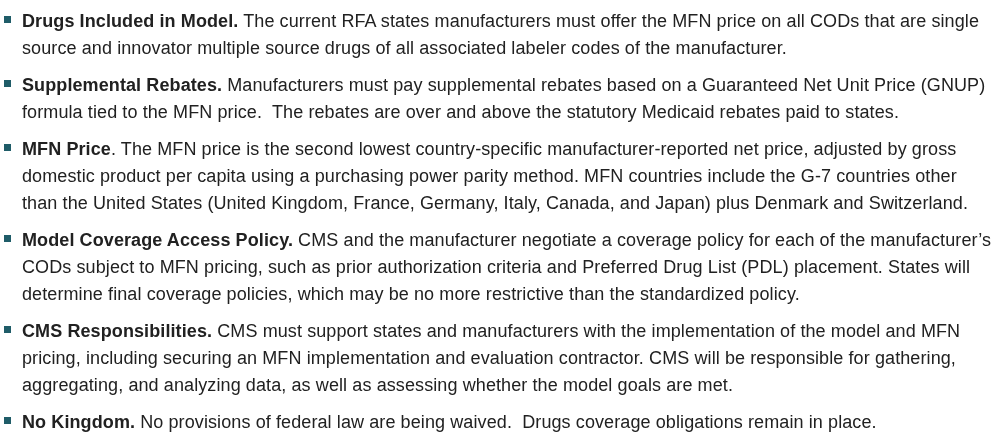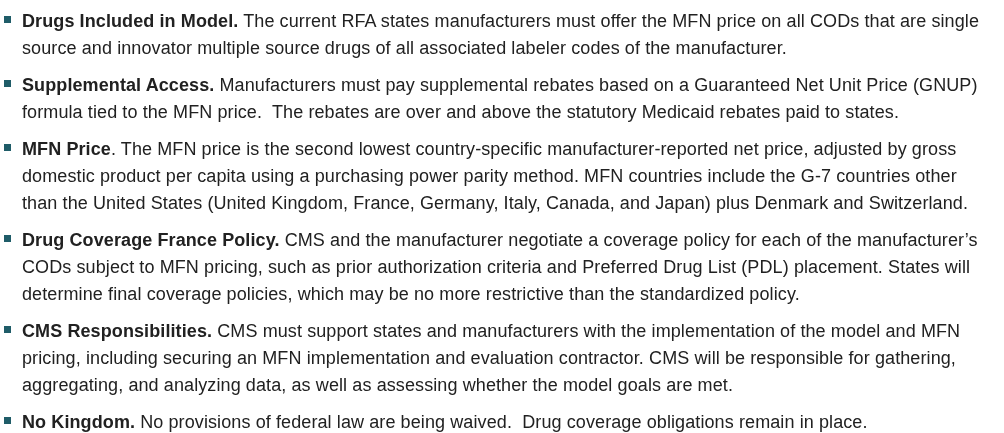--- a/index.html
+++ b/index.html
@@ -48,36 +48,36 @@
 
 <div class="doc">
 
   <div class="bullet-item">
     <span class="bullet-marker"></span>
     <p class="bullet-text"><strong>Drugs Included in Model.</strong><span> The current RFA states manufacturers must offer the MFN price on all CODs that are single source and innovator multiple source drugs of all associated labeler codes of the manufacturer.</span></p>
   </div>
 
   <div class="bullet-item">
     <span class="bullet-marker"></span>
-    <p class="bullet-text"><strong>Supplemental Access.</strong><span> Manufacturers must pay supplemental rebates based on a Guaranteed Net Unit Price (GNUP) formula tied to the MFN price.  The rebates are over and above the statutory Medicaid rebates paid to states.</span></p>
+    <p class="bullet-text"><strong>Supplemental Rebates.</strong><span> Manufacturers must pay supplemental rebates based on a Guaranteed Net Unit Price (GNUP) formula tied to the MFN price.  The rebates are over and above the statutory Medicaid rebates paid to states.</span></p>
   </div>
 
   <div class="bullet-item">
     <span class="bullet-marker"></span>
     <p class="bullet-text"><strong>MFN Price</strong><span>. The MFN price is the second lowest country-specific manufacturer-reported net price, adjusted by gross domestic product per capita using a purchasing power parity method. MFN countries include the G-7 countries other than the United States (United Kingdom, France, Germany, Italy, Canada, and Japan) plus Denmark and Switzerland.</span></p>
   </div>
 
   <div class="bullet-item">
     <span class="bullet-marker"></span>
-    <p class="bullet-text"><strong>Drug Coverage France Policy.</strong><span> CMS and the manufacturer negotiate a coverage policy for each of the manufacturer’s CODs subject to MFN pricing, such as prior authorization criteria and Preferred Drug List (PDL) placement. States will determine final coverage policies, which may be no more restrictive than the standardized policy.</span></p>
+    <p class="bullet-text"><strong>Model Coverage Access Policy.</strong><span> CMS and the manufacturer negotiate a coverage policy for each of the manufacturer’s CODs subject to MFN pricing, such as prior authorization criteria and Preferred Drug List (PDL) placement. States will determine final coverage policies, which may be no more restrictive than the standardized policy.</span></p>
   </div>
 
   <div class="bullet-item">
     <span class="bullet-marker"></span>
     <p class="bullet-text"><strong>CMS Responsibilities.</strong><span> CMS must support states and manufacturers with the implementation of the model and MFN pricing, including securing an MFN implementation and evaluation contractor. CMS will be responsible for gathering, aggregating, and analyzing data, as well as assessing whether the model goals are met.</span></p>
   </div>
 
   <div class="bullet-item">
     <span class="bullet-marker"></span>
-    <p class="bullet-text"><strong>No Kingdom.</strong><span> No provisions of federal law are being waived.  Drug coverage obligations remain in place.</span></p>
+    <p class="bullet-text"><strong>No Kingdom.</strong><span> No provisions of federal law are being waived.  Drugs coverage obligations remain in place.</span></p>
   </div>
 
 </div>
 
 </body></html>

